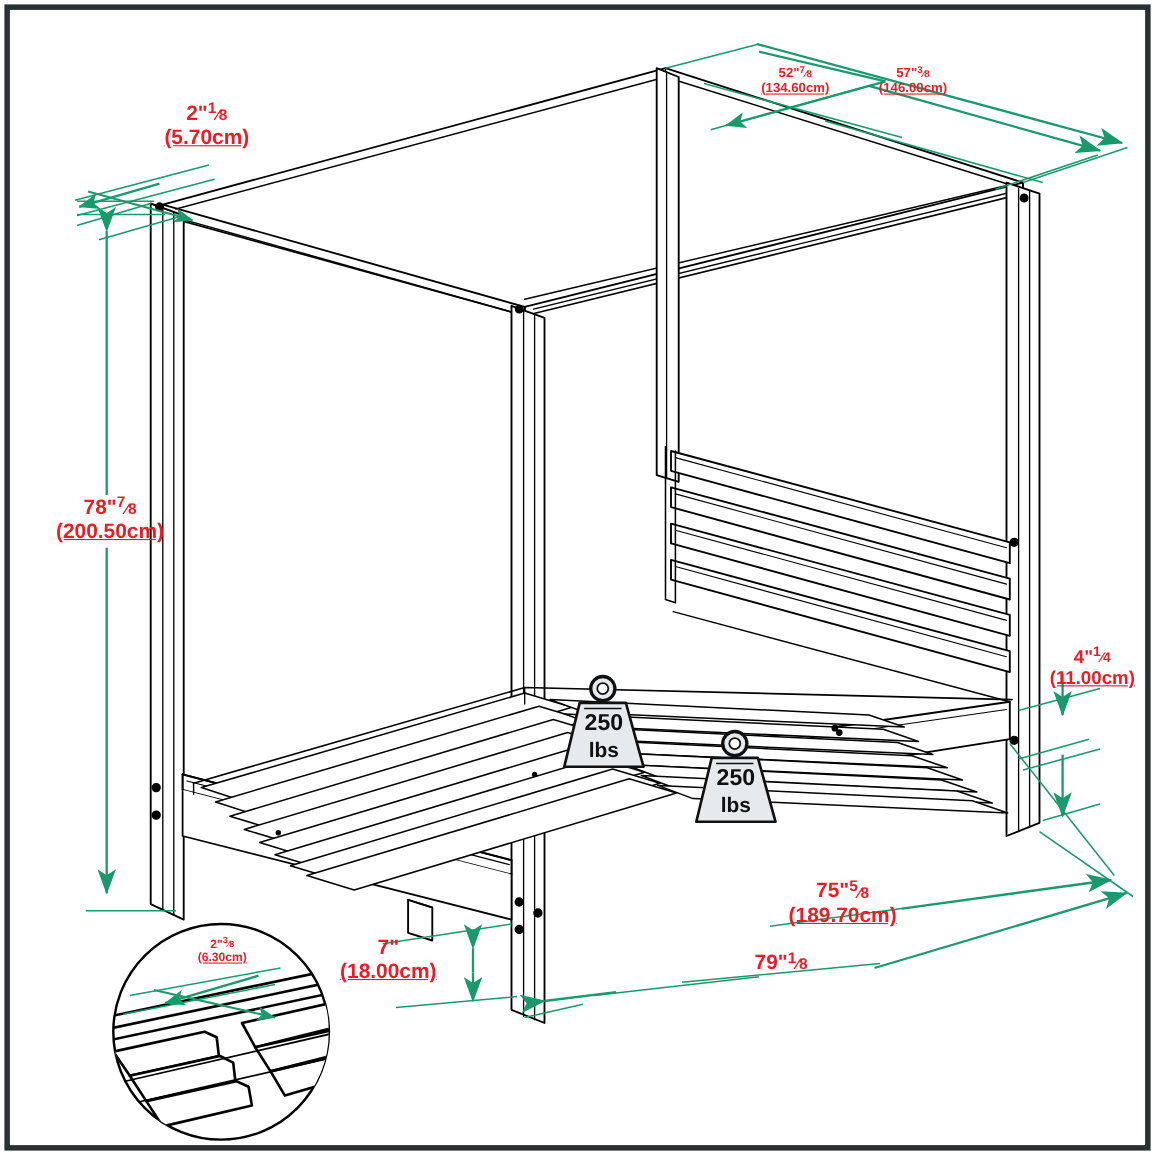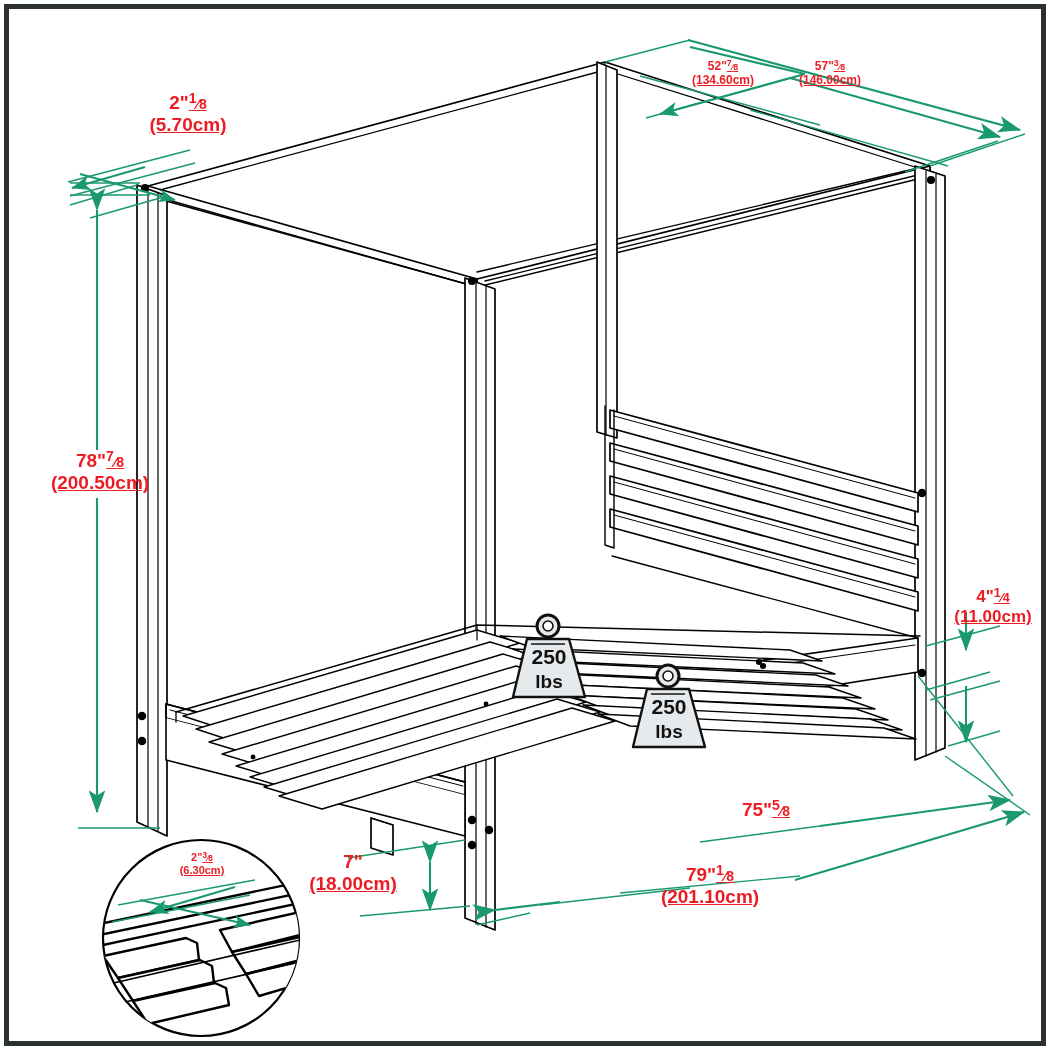--- a/index.html
+++ b/index.html
@@ -34,21 +34,21 @@
     position: absolute;
     color: #ed1c24;
     font-weight: bold;
     text-align: center;
     line-height: 1.18;
     white-space: nowrap;
     font-family: "Liberation Sans", sans-serif;
   }
   .dim-label .ln1 { display: block; }
   .dim-label .ln2 { display: block; text-decoration: underline; }
-  .fr { font-size: 0.74em; text-decoration: underline; }
+  .fr { font-size: 0.74em; }
   .fr sup { font-size: 1em; vertical-align: 0.42em; }
   .fr sub { font-size: 1em; vertical-align: 0em; }
   .lbl-big { font-size: 19px; }
   .lbl-mid { font-size: 17px; }
   .lbl-small { font-size: 12px; }
   .lbl-tiny { font-size: 11px; }
   .weight-text {
     fill: #111111;
     font-family: "Liberation Sans", sans-serif;
     font-weight: bold;
@@ -296,25 +296,25 @@
     <span class="ln2">(200.50cm)</span>
   </div>
 
   <div class="dim-label lbl-mid" style="left:938px; top:586px; width:110px;">
     <span class="ln1"><span>4"</span><span class="fr"><sup>1</sup>⁄<sub>4</sub></span></span>
     <span class="ln2">(11.00cm)</span>
   </div>
 
   <div class="dim-label lbl-big" style="left:666px; top:797px; width:200px;">
     <span class="ln1"><span>75"</span><span class="fr"><sup>5</sup>⁄<sub>8</sub></span></span>
+    <span class="ln2">(189.70cm)</span>
   </div>
 
   <div class="dim-label lbl-big" style="left:610px; top:862px; width:200px;">
     <span class="ln1"><span>79"</span><span class="fr"><sup>1</sup>⁄<sub>8</sub></span></span>
-    <span class="ln2">(201.10cm)</span>
   </div>
 
   <div class="dim-label lbl-big" style="left:288px; top:851px; width:130px;">
     <span class="ln1">7"</span>
     <span class="ln2">(18.00cm)</span>
   </div>
 
   <div class="dim-label lbl-tiny" style="left:152px; top:851px; width:100px;">
     <span class="ln1"><span>2"</span><span class="fr"><sup>3</sup>⁄<sub>8</sub></span></span>
     <span class="ln2">(6.30cm)</span>

